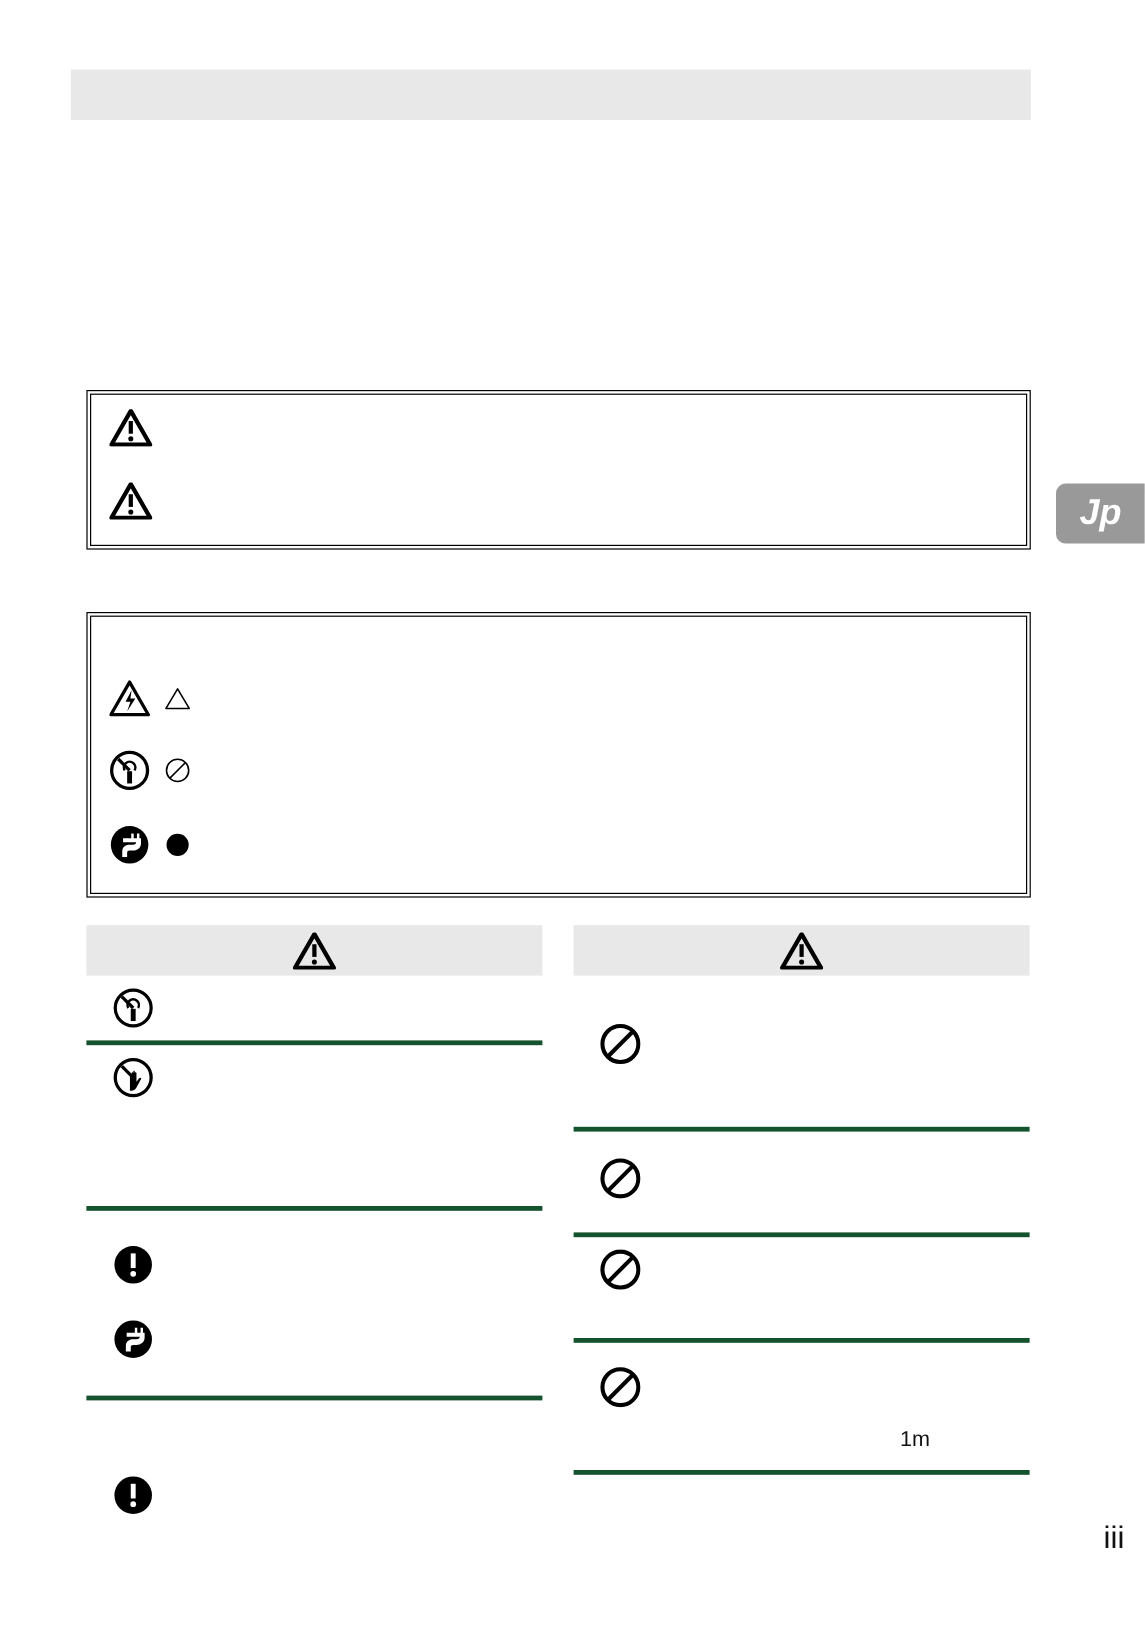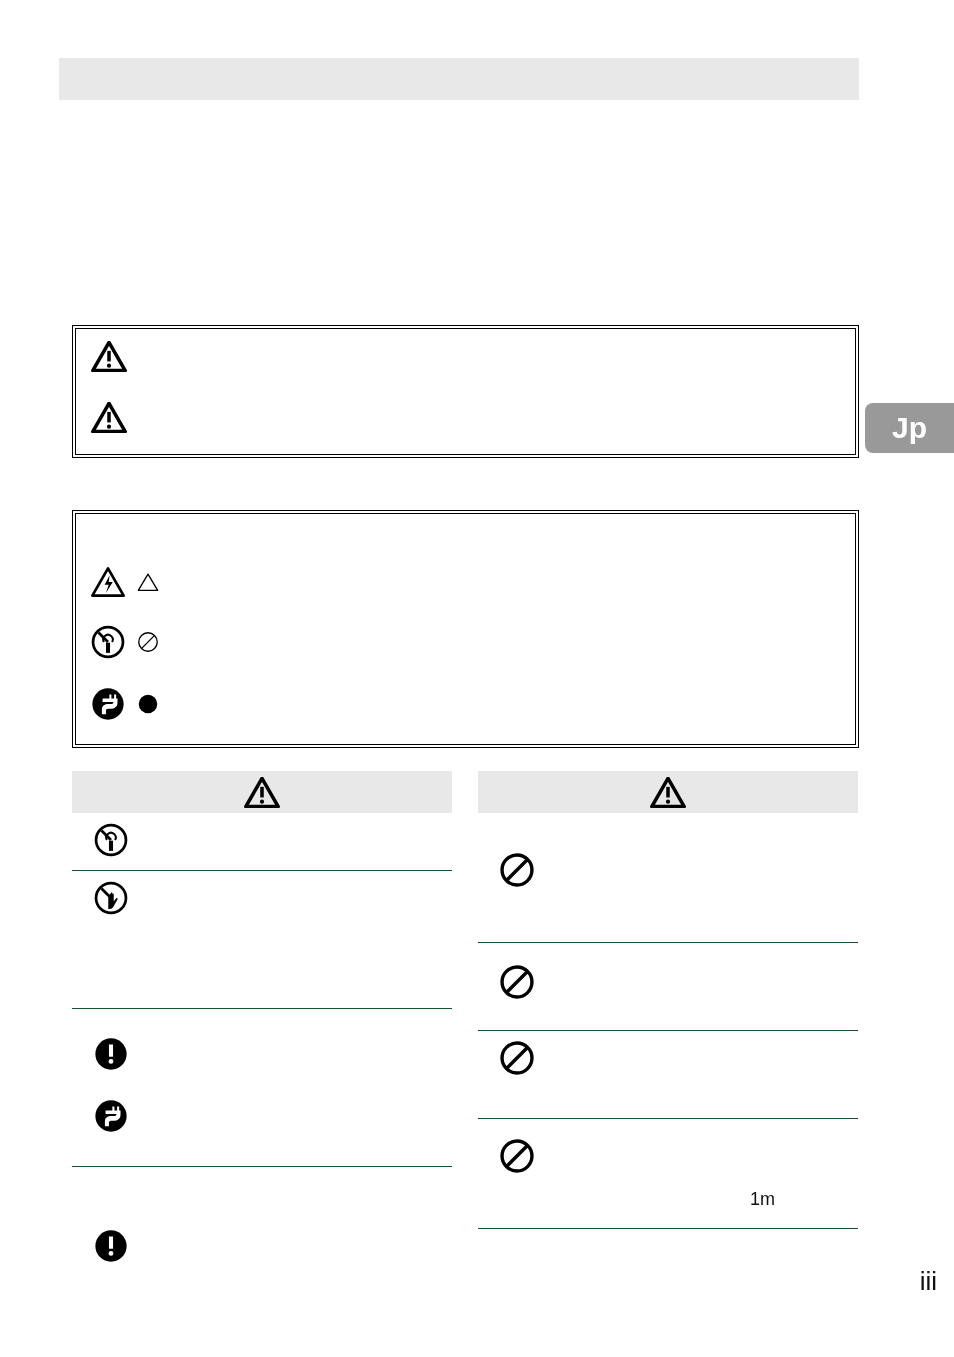--- a/index.html
+++ b/index.html
@@ -16,31 +16,32 @@
     left: 59px;
     top: 58px;
     width: 800px; 
     height: 42px;
     background: #e8e8e8;
   }
   .side-tab {
     position: absolute;
     right: 0;
     top: 403px;
-    width: 89px;
+    width: 74px;
     height: 50px;
     background: #999999;
     color: #ffffff;
     border-top-left-radius: 8px;
     border-bottom-left-radius: 8px;
     display: flex;
     align-items: center;
     justify-content: center;
     font-size: 30px;
     font-weight: bold;
+    font-style: italic;
   }
 
   
   .doublebox {
     position: absolute;
     border: 1px solid #000;
     
   }
   .doublebox::before {
     content: "";
@@ -118,21 +119,21 @@
   .col-header {
     background: #e8e8e8;
     height: 42px;
     display: flex;
     align-items: center;
     justify-content: center;
   }
   .col-header .tri-icon { width: 36px; height: 31px; }
 
   .entry {
-    border-bottom: 1px solid #14532d;
+    border-bottom: 4px solid #14532d;
     box-sizing: border-box;
   }
   .entry {
     position: relative;
   }
   .entry .circle-icon {
     width: 34px;
     height: 34px;
     margin-left: 22px;
   }

